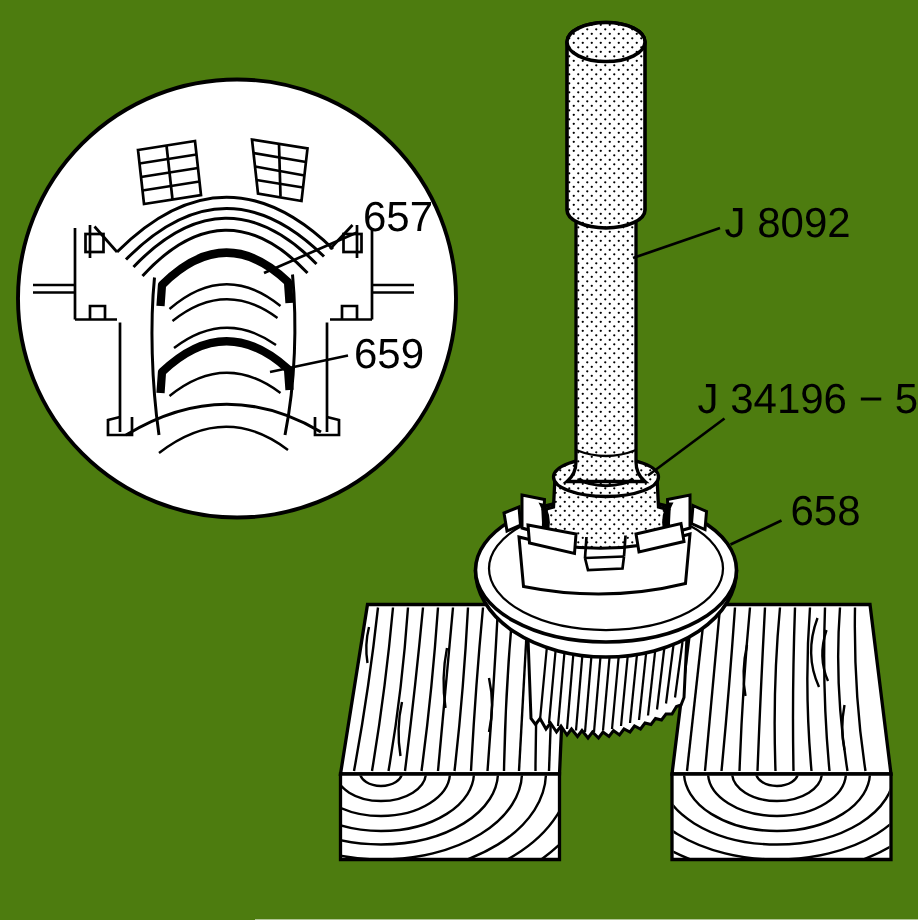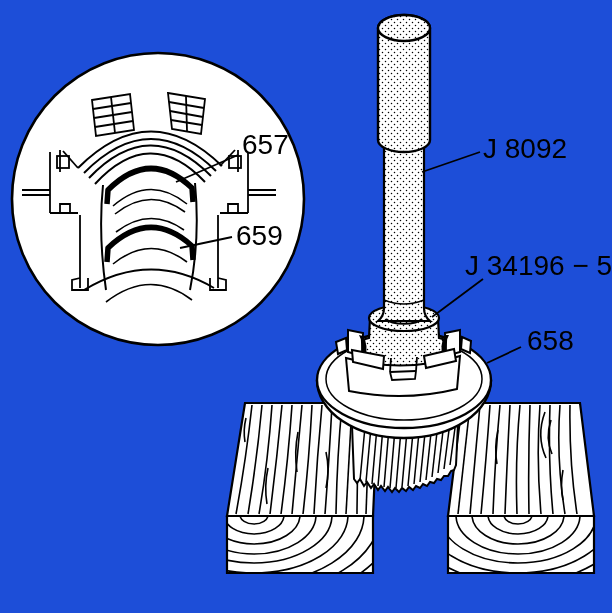--- a/index.html
+++ b/index.html
@@ -1,16 +1,16 @@
 <!DOCTYPE html>
 <html><head>
 <meta charset="utf-8">
 <style>
   html,body{margin:0;padding:0;background:#ffffff;}
-  .stage{position:relative;width:612px;height:613px;background:#1d4ed8;overflow:hidden;}
+  .stage{position:relative;width:612px;height:613px;background:#4d7c0f;overflow:hidden;}
   svg{position:absolute;left:0;top:0;}
   svg text{font-family:"Liberation Sans","DejaVu Sans",sans-serif;font-size:28px;fill:#000;}
 </style>
 </head>
 <body>
 
 <div class="stage">
 <svg width="612" height="613" viewBox="0 0 612 613">
   <defs>
     <pattern id="stip" width="6" height="6" patternUnits="userSpaceOnUse">

